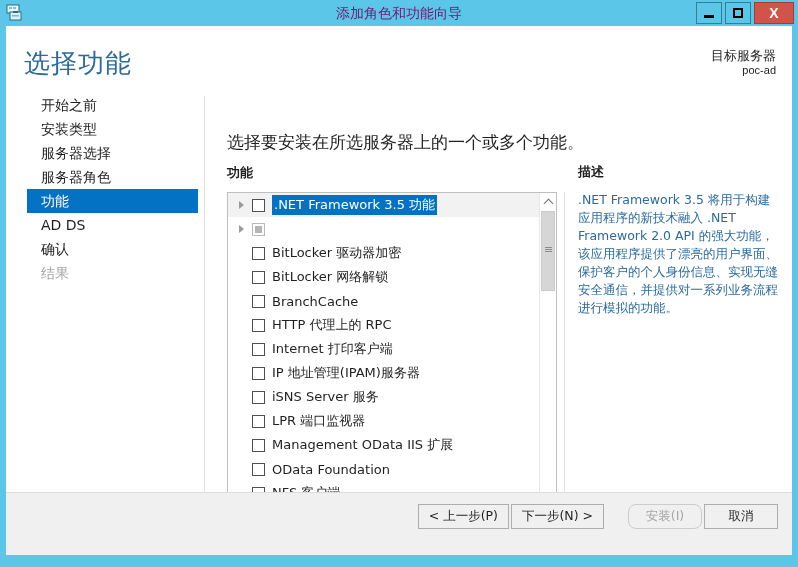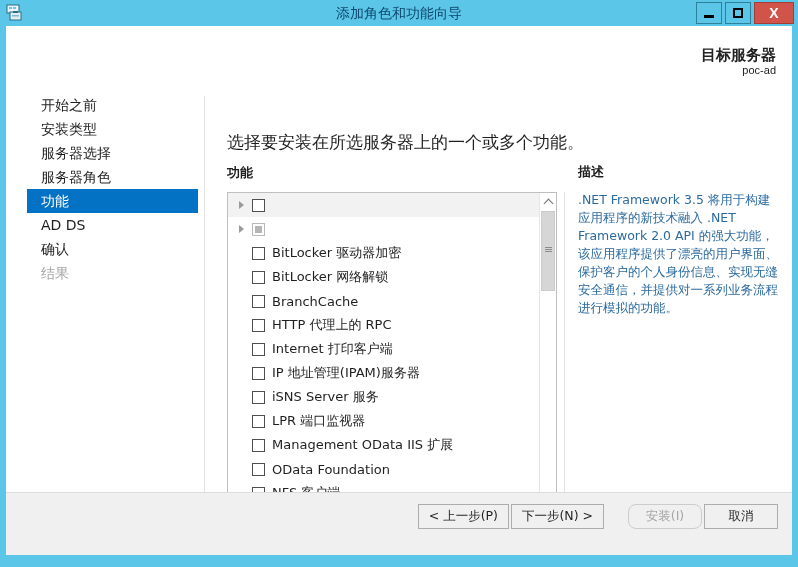--- a/index.html
+++ b/index.html
@@ -37,21 +37,21 @@
     width: 18px; height: 18px;
   }
   .title-text {
     position: absolute;
     left: 0; top: 0;
     width: 798px;
     height: 36px;
     line-height: 26px;
     text-align: center;
     font-size: 14px;
-    color: #0c4a6e;
+    color: #701a75;
     font-family: "DejaVu Sans", "Liberation Sans", sans-serif;
   }
   .win-buttons {
     position: absolute;
     right: 4px; top: 2px;
     height: 22px;
     display: flex;
     gap: 3px;
   }
   .win-btn {
@@ -117,23 +117,23 @@
     letter-spacing: 1px;
   }
   .target-server {
     position: absolute;
     right: 16px; top: 22px;
     text-align: right;
     line-height: 15px;
   }
   .target-label {
     display: block;
-    font-size: 15px;
+    font-size: 13px;
     color: #222;
-    font-weight: bold;
+    font-weight: normal;
     font-family: "DejaVu Sans", "Liberation Sans", sans-serif;
   }
   .target-value {
     display: block;
     font-size: 11px;
     color: #222;
     font-family: "Liberation Sans", sans-serif;
   }
 
   
@@ -421,20 +421,21 @@
       <div class="win-btn">
         <i class="glyph-max"></i>
       </div>
       <div class="win-btn close">X</div>
     </div>
   </div>
 
   <div class="panel">
 
     <div class="header">
+      <div class="page-title">选择功能</div>
       <div class="target-server">
         <span class="target-label">目标服务器</span>
         <span class="target-value">poc-ad</span>
       </div>
     </div>
 
     <div class="sidebar">
       <div class="nav-item">开始之前</div>
       <div class="nav-item">安装类型</div>
       <div class="nav-item">服务器选择</div>
@@ -448,20 +449,21 @@
 
     <div class="content">
       <div class="intro-text">选择要安装在所选服务器上的一个或多个功能。</div>
       <div class="section-label">功能</div>
 
       <div class="listbox">
         <div class="list-inner" id="feature-list">
             <div class="feature-row selected">
               <span class="expander has-arrow"></span>
               <span class="checkbox"></span>
+              <span class="feature-label highlight">.NET Framework 3.5 功能</span>
             </div>
             <div class="feature-row">
               <span class="expander has-arrow"></span>
               <span class="checkbox installed"></span>
             </div>
             <div class="feature-row">
               <span class="expander"></span>
               <span class="checkbox"></span>
               <span class="feature-label">BitLocker 驱动器加密</span>
             </div>

